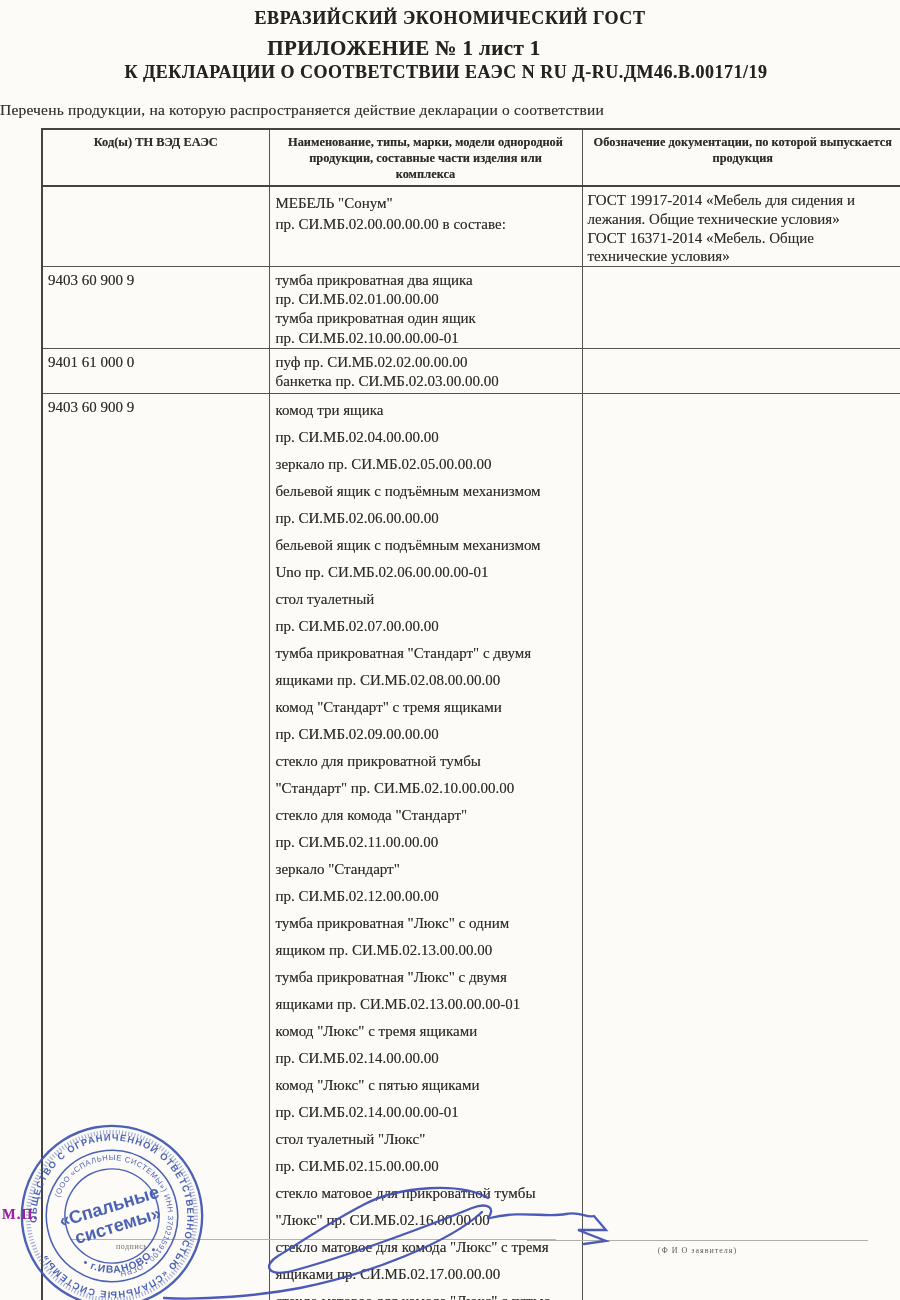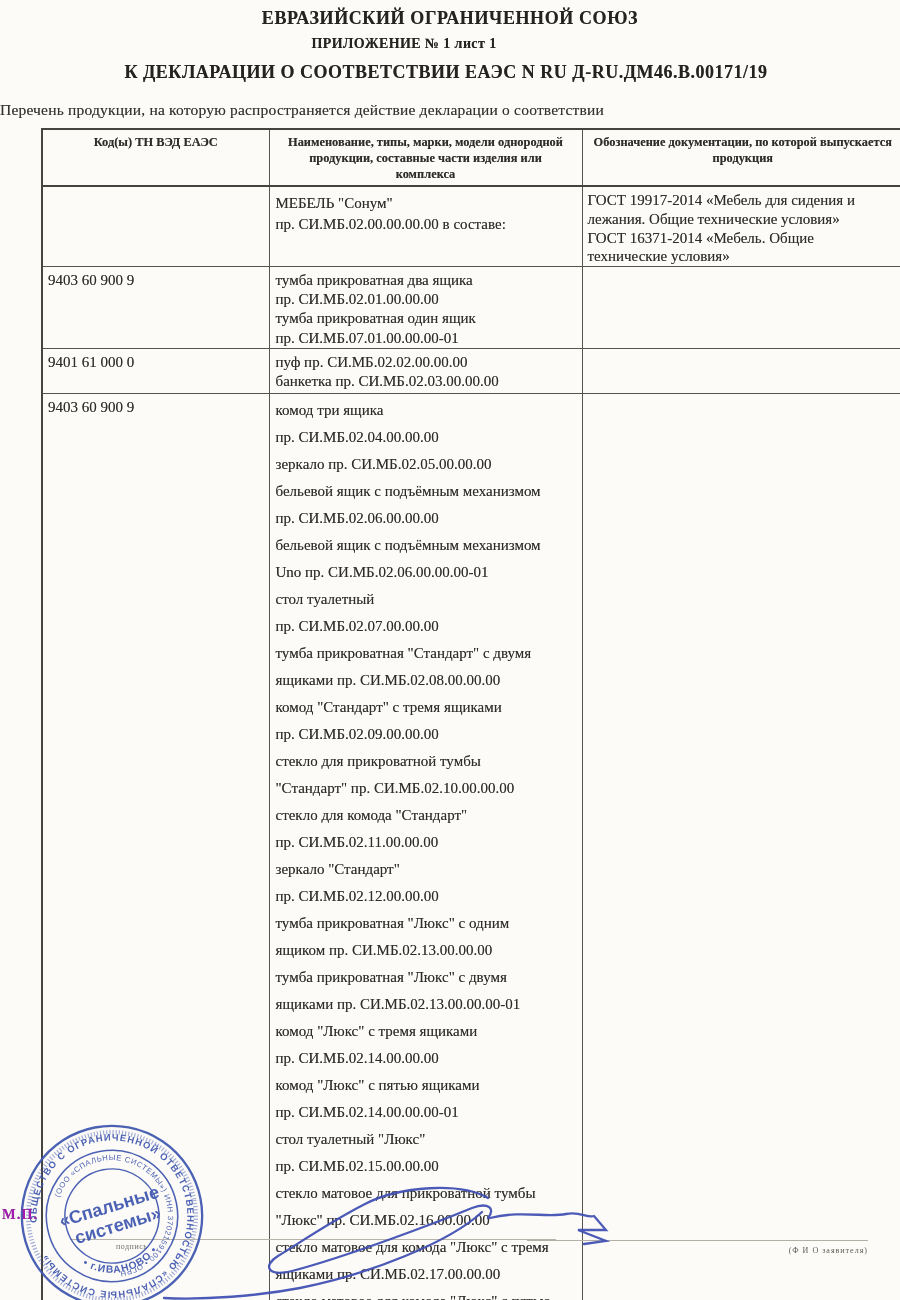--- a/index.html
+++ b/index.html
@@ -14,21 +14,21 @@
     background:#fcfbf8;
     overflow:hidden;
     color:#2c2b28;
   }
   .scan-text{ text-shadow:0 0 .5px rgba(55,55,55,.55); }
 
   
   .doc-header{position:absolute;left:0;top:0;width:900px;text-align:center;}
   .title-line{font-weight:bold;color:#242320;}
   .t1{position:absolute;left:0;top:8px;width:900px;font-size:18px;letter-spacing:.6px;}
-  .t2{position:absolute;left:0;top:36px;width:808px;font-size:14px;letter-spacing:.4px;font-family:Liberation Serif, serif;}
+  .t2{position:absolute;left:0;top:36px;width:808px;font-size:21px;letter-spacing:.4px;font-family:Liberation Serif, serif;}
   .t3{position:absolute;left:0;top:62px;width:892px;font-size:18px;letter-spacing:.5px;}
   .subtitle{position:absolute;left:0;top:101px;width:900px;text-align:left;
     font-size:15.5px;letter-spacing:.2px;color:#34332f;}
 
   
   .tbl-wrap{position:absolute;left:41px;top:128px;}
   table.products{
     table-layout:fixed;border-collapse:collapse;
     width:862px;
     border:2px solid #46443f;
@@ -63,34 +63,34 @@
   .mp-label{position:absolute;left:2px;top:1206px;font-size:14.5px;font-weight:bold;
     letter-spacing:1px;color:#a21caf;z-index:4;}
   .sig-line{position:absolute;left:70px;top:1239px;width:486px;height:0;
     border-top:1px solid #b7b3ab;z-index:1;}
   .sig-line-label{position:absolute;left:116px;top:1242px;font-size:8px;color:#6e6c66;
     letter-spacing:.5px;z-index:1;}
   .fio-name{position:absolute;left:535px;top:1208px;width:335px;text-align:center;
     font-size:15.5px;color:#2f2e2a;z-index:2;}
   .fio-line{position:absolute;left:527px;top:1240px;width:341px;height:0;
     border-top:1px solid #b2afa7;}
-  .fio-label{position:absolute;left:527px;top:1246px;width:341px;text-align:right;
+  .fio-label{position:absolute;left:527px;top:1246px;width:341px;text-align:center;
     font-size:8px;letter-spacing:1px;color:#5d5b55;}
 
   .stamp{position:absolute;left:14px;top:1118px;width:196px;height:196px;
     transform:rotate(-11deg);opacity:.92;z-index:3;}
   .signature{position:absolute;left:150px;top:1178px;width:460px;height:125px;z-index:5;}
 </style>
 </head>
 <body>
 
 <div class="page">
 
   <div class="doc-header">
-    <div class="title-line t1 scan-text">ЕВРАЗИЙСКИЙ ОГРАНИЧЕННОЙ СОЮЗ</div>
+    <div class="title-line t1 scan-text">ЕВРАЗИЙСКИЙ ЭКОНОМИЧЕСКИЙ ГОСТ</div>
     <div class="title-line t2 scan-text">ПРИЛОЖЕНИЕ № 1 лист 1</div>
     <div class="title-line t3 scan-text">К ДЕКЛАРАЦИИ О СООТВЕТСТВИИ ЕАЭС N RU Д-RU.ДМ46.В.00171/19</div>
   </div>
   <div class="subtitle scan-text">Перечень продукции, на которую распространяется действие декларации о соответствии</div>
 
   <div class="tbl-wrap">
     <table class="products scan-text">
       <colgroup>
           <col class="c1">
           <col class="c2">
@@ -111,21 +111,21 @@
           <td class="docs">ГОСТ 19917-2014 «Мебель для сидения и
 лежания. Общие технические условия»
 ГОСТ 16371-2014 «Мебель. Общие
 технические условия»</td>
         </tr>
         <tr class="r2">
           <td class="code">9403 60 900 9</td>
           <td class="name">тумба прикроватная два ящика
 пр. СИ.МБ.02.01.00.00.00
 тумба прикроватная один ящик
-пр. СИ.МБ.07.01.00.00.00-01</td>
+пр. СИ.МБ.02.10.00.00.00-01</td>
           <td class="docs"></td>
         </tr>
         <tr class="r3">
           <td class="code">9401 61 000 0</td>
           <td class="name">пуф пр. СИ.МБ.02.02.00.00.00
 банкетка пр. СИ.МБ.02.03.00.00.00</td>
           <td class="docs"></td>
         </tr>
         <tr class="r4">
           <td class="code">9403 60 900 9</td>

